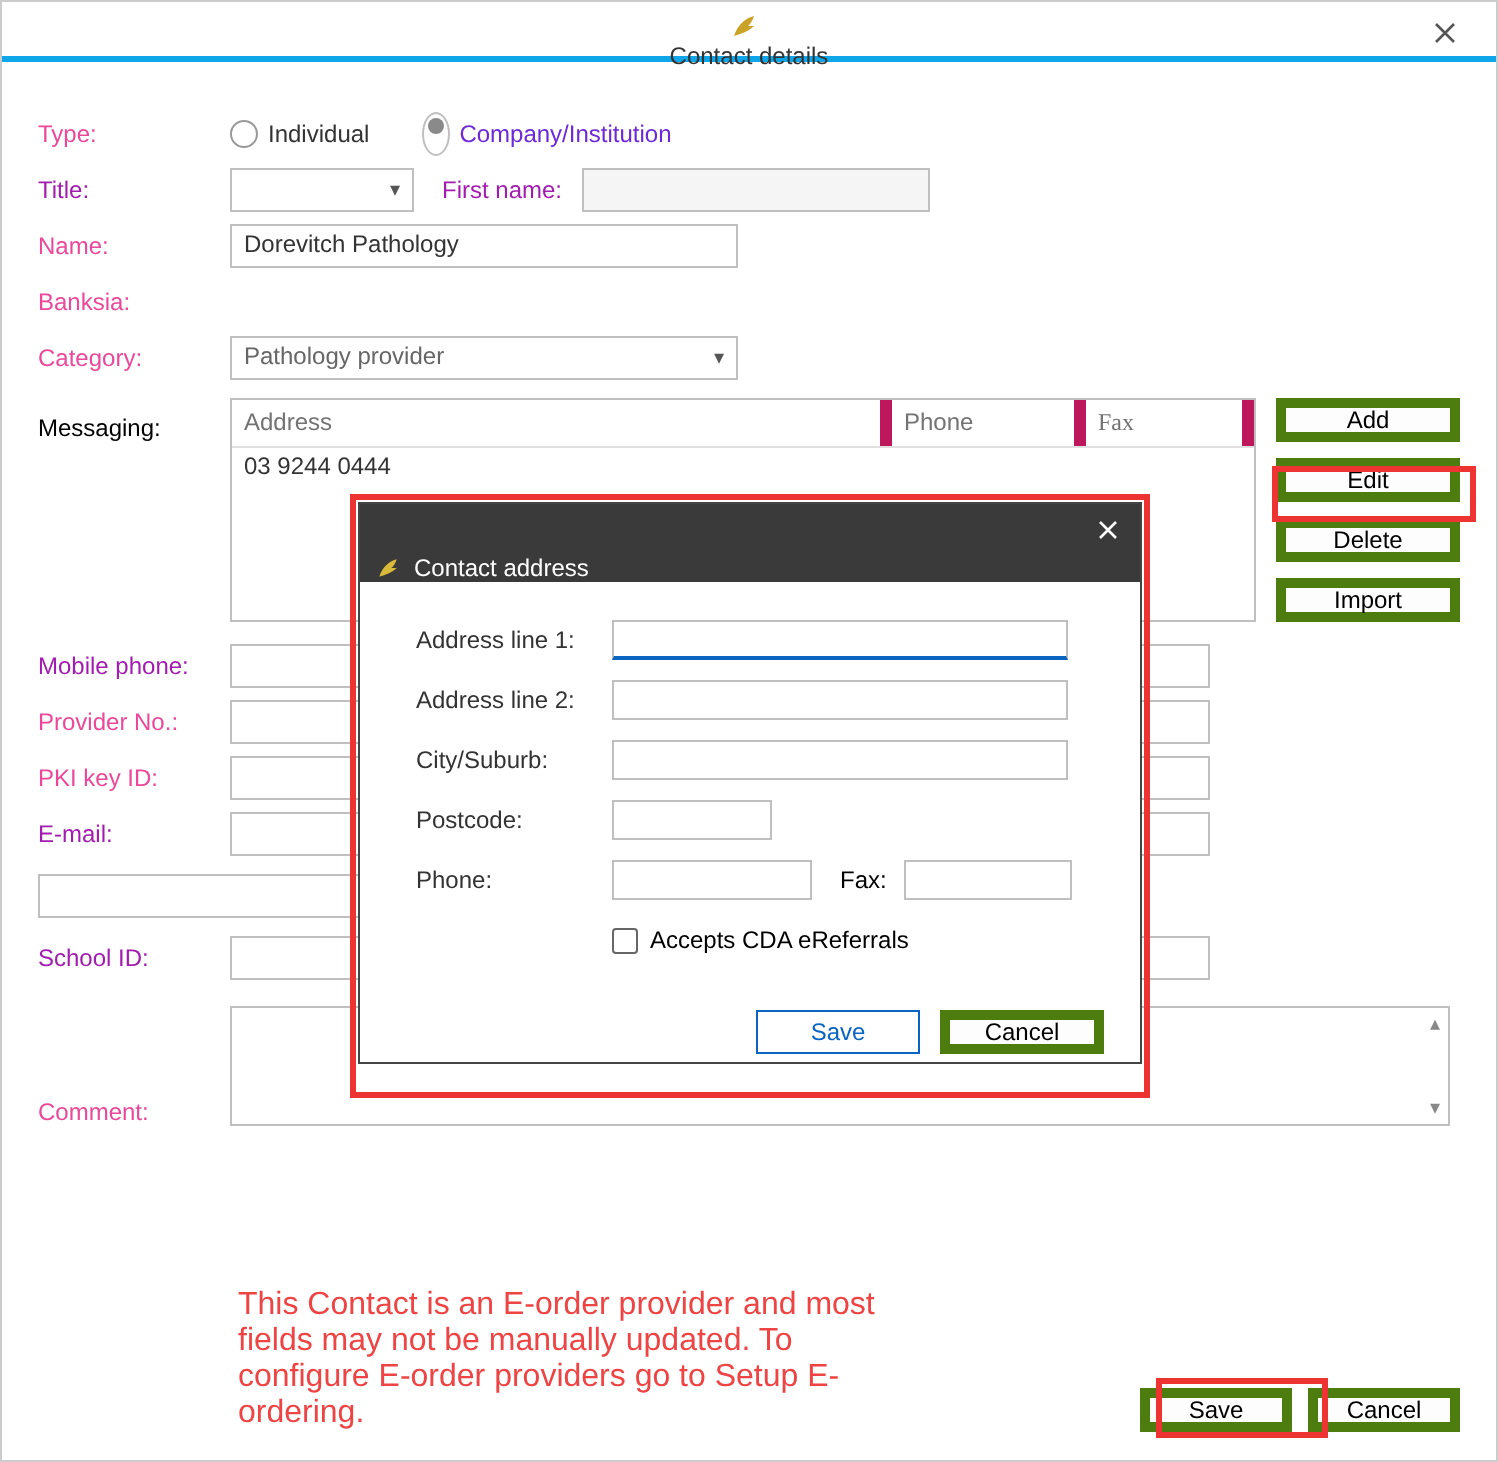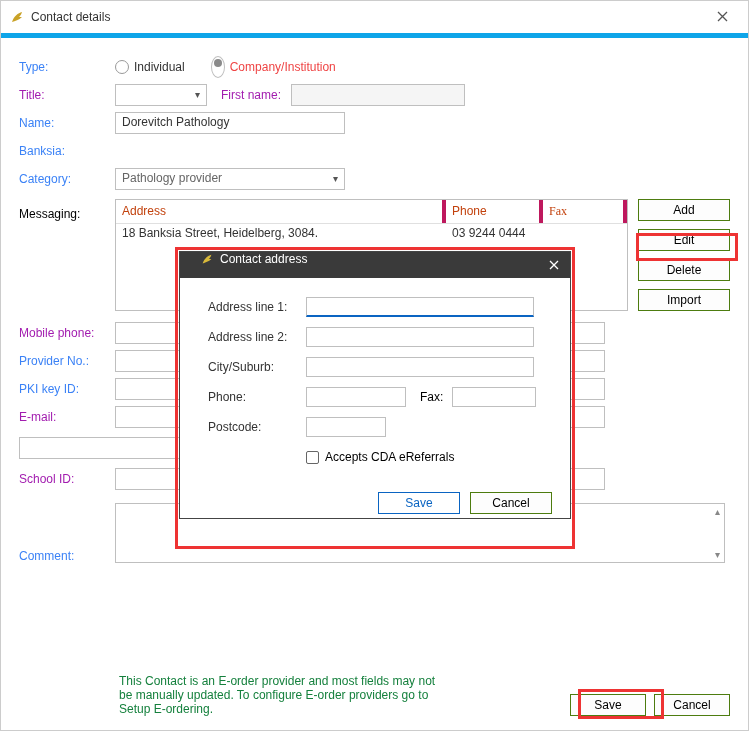--- a/index.html
+++ b/index.html
@@ -1,61 +1,61 @@
 <!DOCTYPE html>
 <html><head>
 <meta charset="utf-8">
 <style>
   * { box-sizing: border-box; font-family: "Segoe UI", Tahoma, sans-serif; }
   body { margin: 0; background: #fff; font-size: 12px; color: #000; }
   .window { width: 749px; height: 731px; border: 1px solid #ccc; position: relative; background:#fff;}
-  .titlebar { height: 30px; display:flex; align-items:center; padding:16px 8px; border-bottom:5px solid #0ea5e9; position:relative;}
+  .titlebar { height: 30px; display:flex; align-items:center; padding:4px 8px; border-bottom:3px solid #0ea5e9; position:relative;flex-direction:column;}
   .titlebar .icon { width:16px; height:16px; margin-right:6px; display:inline-block; }
   .titlebar .title { font-size:12px; color:#333;}
   .titlebar .close { position:absolute; right:6px; top:4px; width:40px; height:22px; display:flex; align-items:center; justify-content:center; font-size:14px; color:#555;}
   .content { position:absolute; left:0; right:0; top:30px; bottom:0; padding:10px 18px; }
   .row { display:flex; align-items:center; height:28px; }
-  .lbl { width:96px; color:#3b82f6; font-size:12px;}
+  .lbl { width:96px; color:#ec4899; font-size:12px;}
   .lbl.disabled { color:#a21caf;}
   .radio-dot { width:14px; height:14px; border:1px solid #999; border-radius:50%; display:inline-block; vertical-align:middle; margin-right:5px; position:relative;}
   .radio-dot.sel::after { content:""; width:8px; height:8px; background:#8a8a8a; border-radius:50%; position:absolute; left:2px; top:2px;}
   .radio-lbl { margin-right:26px; color:#333; font-size:12px;}
-  .radio-lbl.disabled { color:#ef4444;}
+  .radio-lbl.disabled { color:#6d28d9;}
   .txt { border:1px solid #bfbfbf; height:22px; background:#fff; padding:2px 6px; font-size:12px; color:#333;}
   .txt.disabled { background:#f5f5f5; color:#8a8a8a;}
   .sel { border:1px solid #bfbfbf; height:22px; background:#fff; padding:2px 6px; font-size:12px; color:#666; position:relative;}
   .sel .chev { position:absolute; right:6px; top:4px; font-size:10px; color:#555;}
   .addr-block { display:flex; }
   .addr-lbl { width:96px; padding-top:8px;}
   .grid { flex:1; border:1px solid #bfbfbf; height:112px; background:#fff; }
   .grid-head { display:flex; height:24px; border-bottom:1px solid #e0e0e0; background:#fff;}
-  .grid-head .gh { padding:4px 6px; font-size:12px; color:#c2410c; border-right:4px solid #be185d;}
+  .grid-head .gh { padding:4px 6px; font-size:12px; color:#737373; border-right:6px solid #be185d;}
   .grid-row { display:flex; height:22px; }
   .grid-row .gc { padding:2px 6px; font-size:12px; color:#333;}
   .col-addr { width:330px;}
   .col-phone { width:97px;}
   .col-fax { flex:1;font-family:Liberation Serif, serif;}
   .sidebtns { width:92px; margin-left:10px; display:flex; flex-direction:column; gap:8px;}
-  .btn { height:22px; border:1px solid #4d7c0f; background:#fdfdfd; font-size:12px; display:flex; align-items:center; justify-content:center; cursor:default;}
+  .btn { height:22px; border:5px solid #4d7c0f; background:#fdfdfd; font-size:12px; display:flex; align-items:center; justify-content:center; cursor:default;}
   .btn.primary { border:1px solid #0a64c2; color:#0a64c2; background:#fff;}
   .hl-red { position:absolute; border:3px solid #e33; pointer-events:none;}
   .long-input { width:490px;}
-  .mid-input { width:230px;}
+  .mid-input { width:254px;}
   .commentbox { border:1px solid #bfbfbf; height:60px; width:610px; position:relative; background:#fff;}
   .scroll-tri { position:absolute; right:4px; font-size:10px; color:#888;}
   .scroll-tri.up { top:2px;}
   .scroll-tri.down { bottom:2px;}
   .footer { position:absolute; bottom:14px; left:18px; right:18px; display:flex; align-items:flex-end; justify-content:space-between;}
-  .footer .note { width:420px; font-size:12px; color:#15803d; padding-left:100px;}
+  .footer .note { width:420px; font-size:16px; color:#ef4444; padding-left:100px;}
   .footer .fbtns { display:flex; gap:8px;}
   .footer .fbtns .btn { width:76px;}
   
   .modal { position:absolute; left:178px; top:250px; width:392px; background:#fff; border:1px solid #444; box-shadow:0 0 0 4px rgba(227,51,51,0.0);}
   .modal-wrap-hl { position:absolute; left:174px; top:246px; width:400px; height:302px; border:3px solid #e33; pointer-events:none;}
-  .modal-tb { height:26px; background:#3a3a3a; color:#fff; display:flex; align-items:flex-start; padding:0 20px; font-size:12px; position:relative;}
+  .modal-tb { height:39px; background:#3a3a3a; color:#fff; display:flex; align-items:flex-end; padding:0 7px; font-size:12px; position:relative;}
   .modal-tb .micon { width:14px; height:14px; margin-right:6px;}
   .modal-tb .mclose { position:absolute; right:6px; top:4px; width:20px; height:18px; display:flex; align-items:center; justify-content:center; font-size:13px;}
   .modal-body { padding:14px 18px 14px 28px;}
   .mrow { display:flex; align-items:center; height:30px;}
   .mrow .mlbl { width:98px; font-size:12px; color:#333;}
   .mrow input.txt { height:20px;}
   .mbtns { display:flex; gap:10px; justify-content:flex-end; padding:6px 18px 4px 0;}
   .mbtns .btn { width:82px;}
   .chk { width:13px; height:13px; border:1px solid #666; display:inline-block; margin-right:6px; vertical-align:middle; border-radius:2px;}
   .bird { font-size:12px; }
@@ -119,21 +119,20 @@
 
     <div class="addr-block">
       <div class="addr-lbl">Messaging:</div>
       <div class="grid">
         <div class="grid-head">
           <div class="gh col-addr">Address</div>
           <div class="gh col-phone">Phone</div>
           <div class="gh col-fax">Fax</div>
         </div>
         <div class="grid-row">
-          <div class="gc col-addr">18 Banksia Street, Heidelberg, 3084.</div>
           <div class="gc col-phone">03 9244 0444</div>
           <div class="gc col-fax"></div>
         </div>
       </div>
       <div class="sidebtns">
         <div class="btn">Add</div>
         <div class="btn">Edit</div>
         <div class="btn">Delete</div>
         <div class="btn">Import</div>
       </div>
@@ -211,30 +210,30 @@
       </div>
       <div class="mrow">
         <div class="mlbl">Address line 2:</div>
         <input class="txt" style="width: 228px;">
       </div>
       <div class="mrow">
         <div class="mlbl">City/Suburb:</div>
         <input class="txt" style="width: 228px;">
       </div>
       <div class="mrow">
+        <div class="mlbl">Postcode:</div>
+        <input class="txt" style="width: 80px;">
+      </div>
+      <div class="mrow">
         <div class="mlbl">Phone:</div>
         <input class="txt" style="width: 100px;">
         <div style="width:14px"></div>
         <div style="width:32px; font-size:12px">Fax:</div>
         <input class="txt" style="width: 84px;">
       </div>
-      <div class="mrow">
-        <div class="mlbl">Postcode:</div>
-        <input class="txt" style="width: 80px;">
-      </div>
       <div class="mrow" style="padding-left:98px">
         <span class="chk"></span>
         <span>Accepts CDA eReferrals</span>
       </div>
     </div>
     <div class="mbtns">
       <div class="btn primary">Save</div>
       <div class="btn">Cancel</div>
     </div>
   </div>

